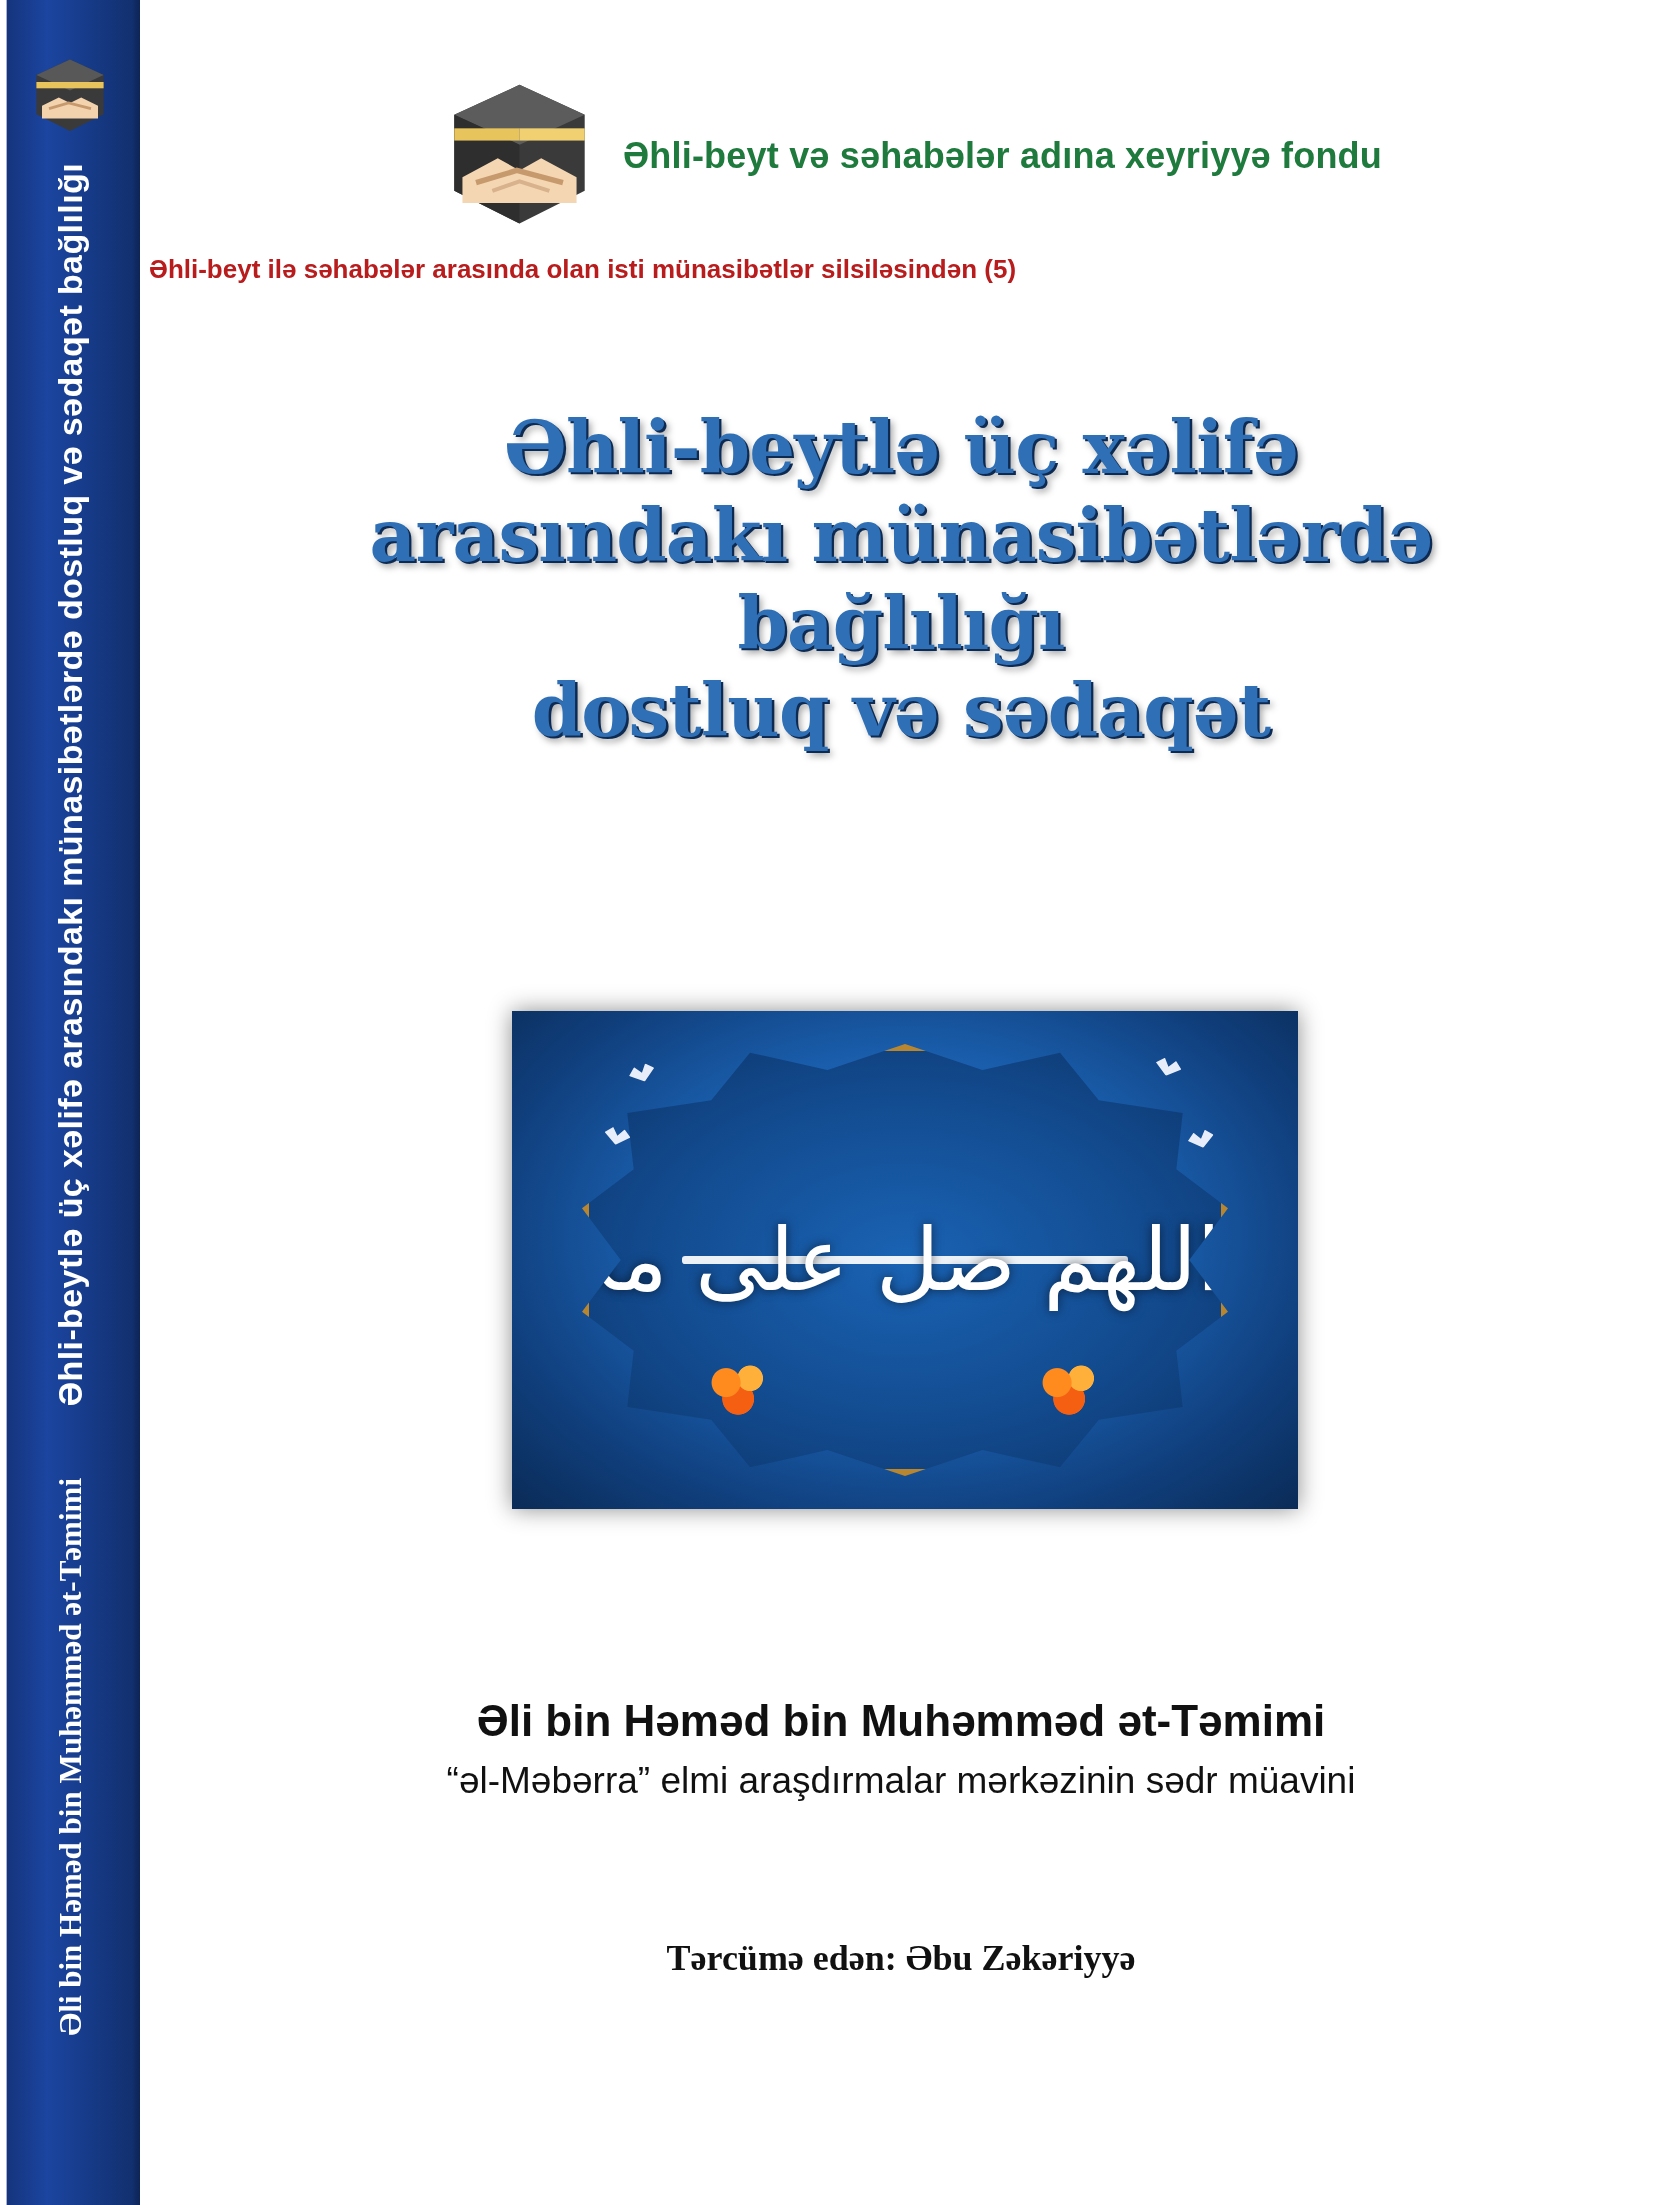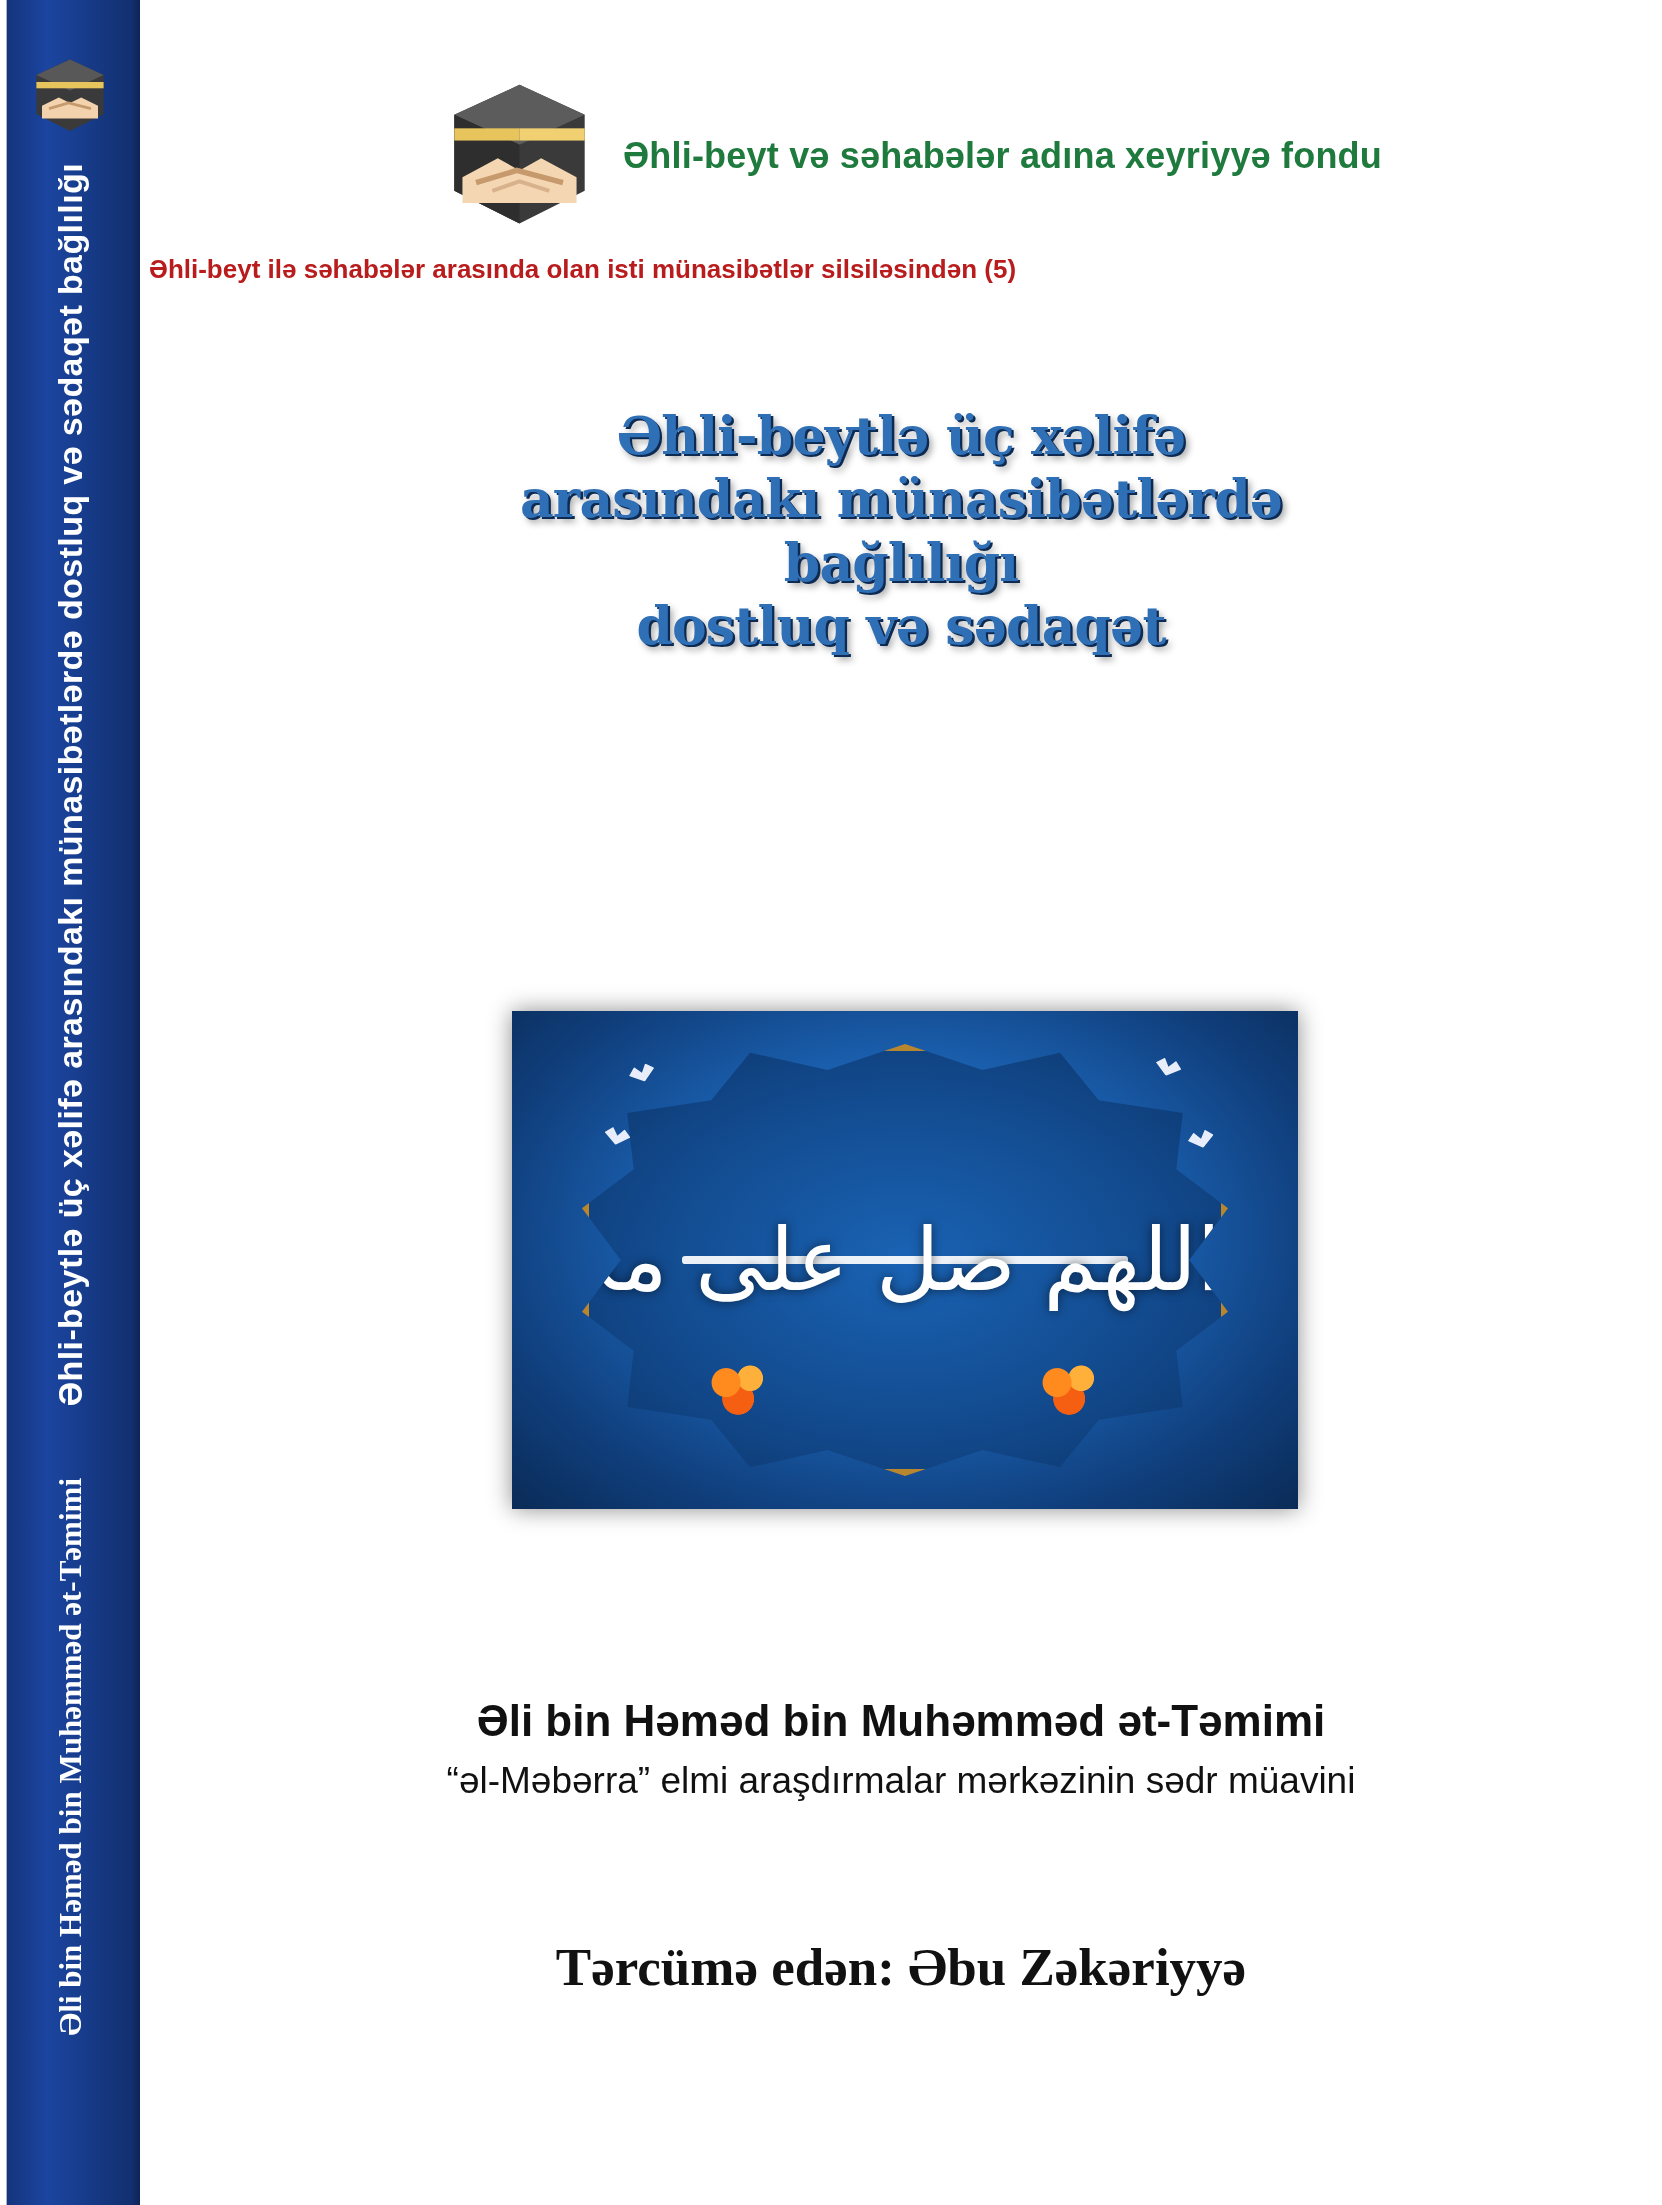--- a/index.html
+++ b/index.html
@@ -121,21 +121,21 @@
 
   
   .main-title {
     position: absolute;
     top: 404px;
     left: 93px;
     width: 1336px;
     text-align: center;
     font-family: "DejaVu Serif", serif;
     font-weight: bold;
-    font-size: 52px;
+    font-size: 72px;
     line-height: 1.22;
     color: #2f6fb5;
     letter-spacing: -0.8px;
     text-shadow:
       2.3px 2.3px 0 #0d2a52,
       4.7px 4.7px 7.8px rgba(0,0,0,0.35);
   }
   .main-title .ln { display: block; }
 
   
@@ -228,21 +228,21 @@
     text-align: center;
   }
   .translator {
     position: absolute;
     top: 1937px;
     left: 0;
     width: 1522px;
     text-align: center;
     color: #111111;
     font-family: "Liberation Serif", serif;
-    font-size: 53px;
+    font-size: 36px;
     font-weight: bold;
   }
 </style>
 </head>
 <body>
 
 <div class="spine">
 
   <svg class="spine-logo" viewBox="0 0 120 120">
     <polygon points="60,8 108,30 108,86 60,110 12,86 12,30" fill="#3a3a3a"></polygon>

